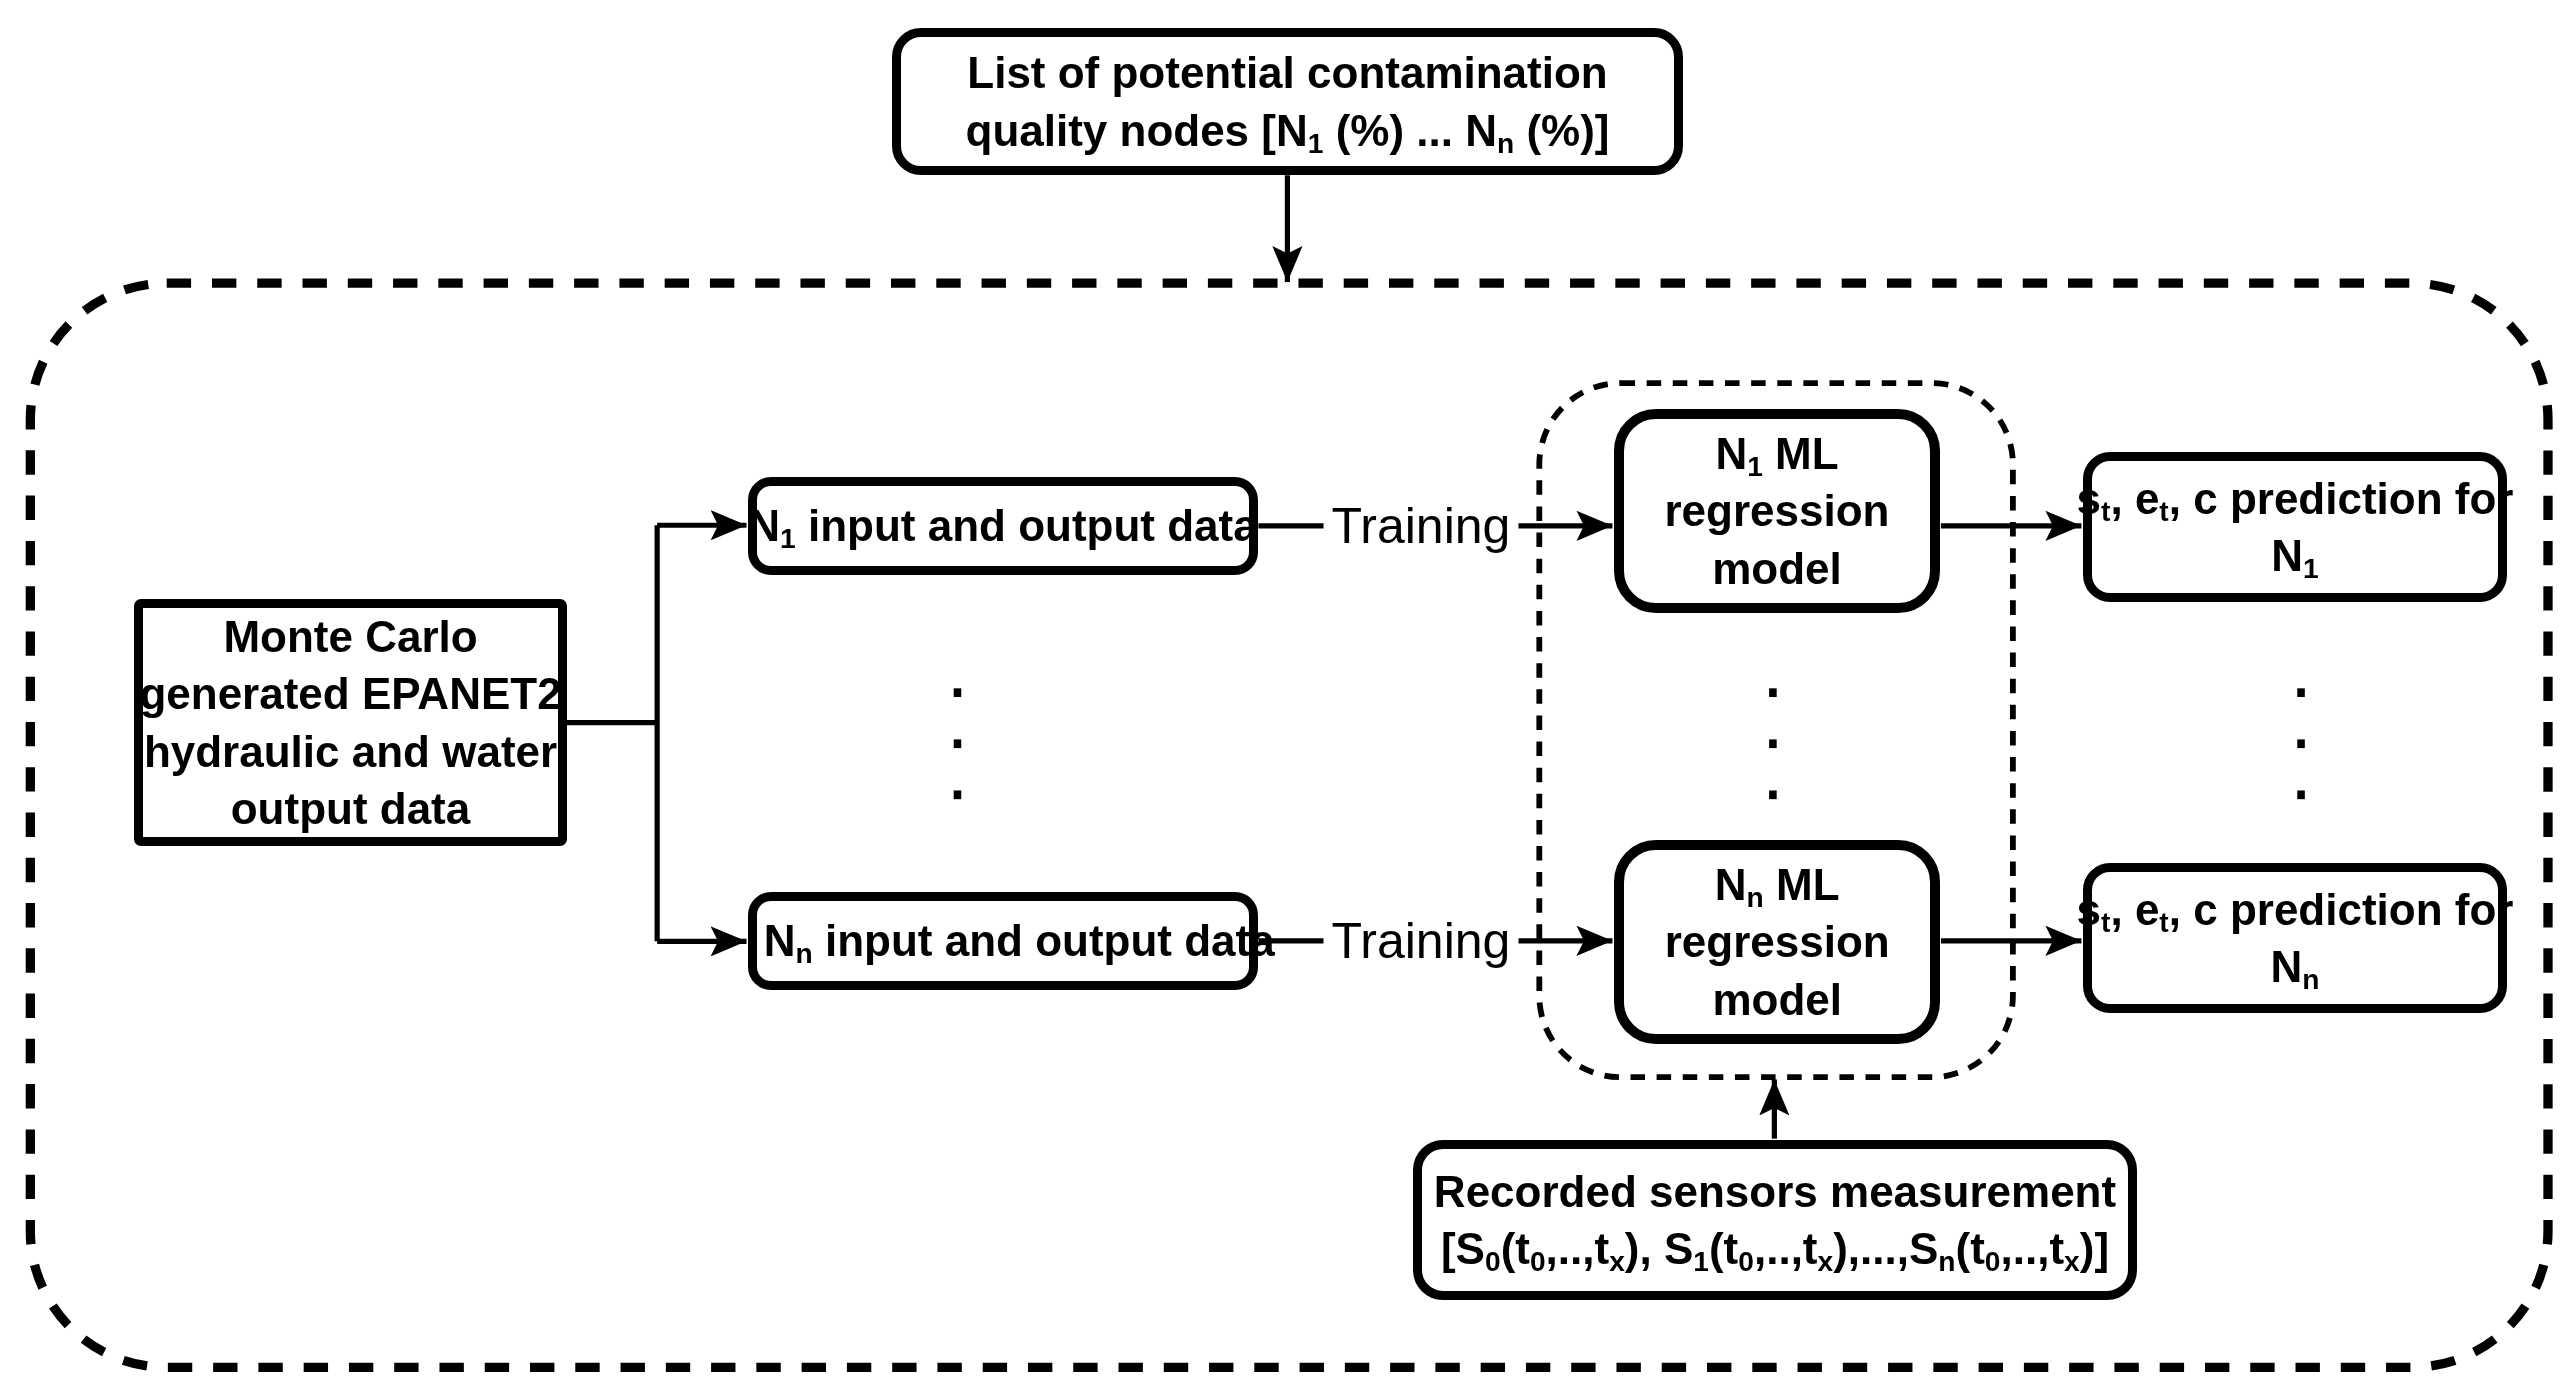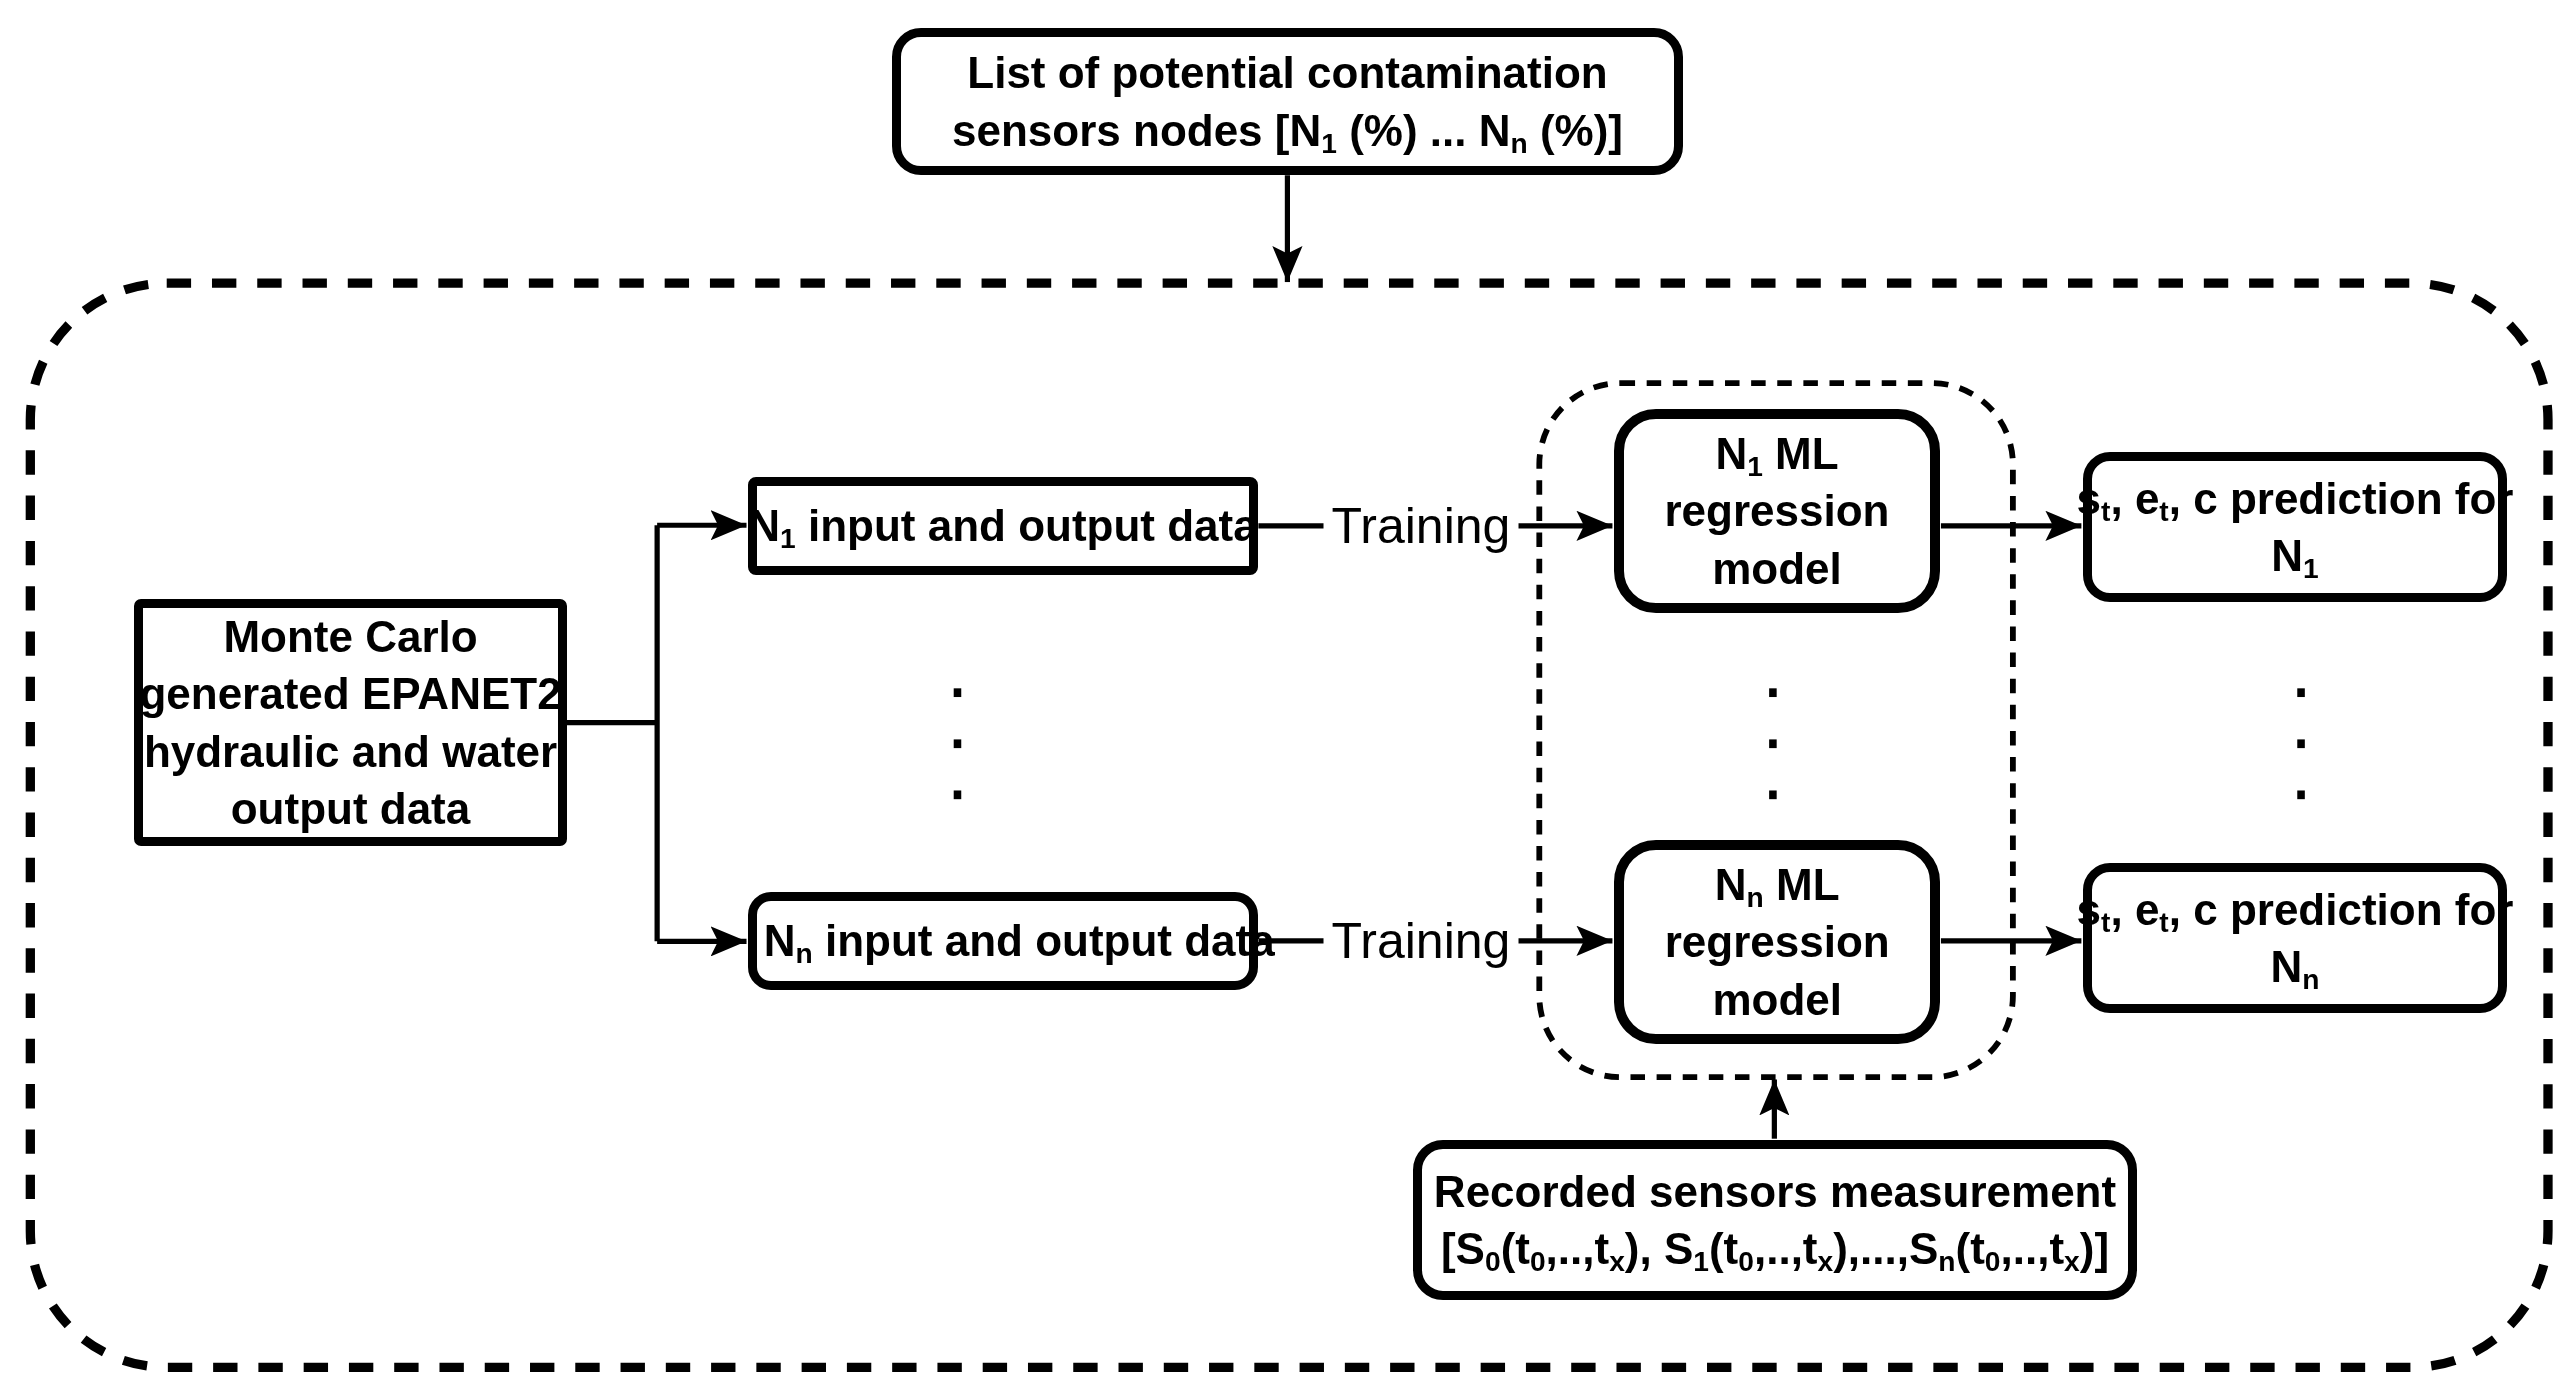--- a/index.html
+++ b/index.html
@@ -39,21 +39,21 @@
   }
   .node .line{white-space:nowrap;}
   .sub{
     font-size:.64em;
     vertical-align:-.24em;
     line-height:0;
   }
   
   .top-box      {left:892px; top:28px;   width:791px; height:147px; border-radius:29px;}
   .monte-box    {left:134px;  top:599px; width:433px;  height:247px; border-radius:7px;}
-  .n1-input-box {left:748px; top:477px;  width:510px;  height:98px; border-radius:8px;}
+  .n1-input-box {left:748px; top:477px;  width:510px;  height:98px; border-radius:23px;}
   .nn-input-box {left:748px; top:892px; width:510px;  height:98px; border-radius:23px;padding-left:44px;}
   .ml1-box      {left:1614px; top:409px;  width:326px;  height:204px; border-radius:42px; border-width:10.4px;}
   .mln-box      {left:1614px; top:840px; width:326px;  height:204px; border-radius:42px; border-width:10.4px;padding-left:12px;}
   .pred1-box    {left:2083px; top:452px;  width:424px;  height:150px; border-radius:27px;}
   .predn-box    {left:2083px; top:863px; width:424px;  height:150px; border-radius:27px;}
   .recorded-box {left:1413px; top:1140px; width:724px; height:160px; border-radius:30px;}
   .training-label{
     position:absolute;
     transform:translate(-50%,-50%);
     background:var(--paper);
@@ -108,21 +108,21 @@
     </g>
     <g fill="#000000" stroke="none">
       <rect x="3958" y="1186" width="13" height="15"></rect>
       <rect x="3958" y="1274" width="13" height="15"></rect>
       <rect x="3958" y="1362" width="13" height="15"></rect>
     </g>
   </svg>
 
   <div class="node top-box">
     <div class="line"><span>List of potential contamination</span></div>
-    <div class="line"><span>sensors nodes [N</span><span class="sub">1</span><span> (%) ... N</span><span class="sub">n</span><span> (%)]</span></div>
+    <div class="line"><span>quality nodes [N</span><span class="sub">1</span><span> (%) ... N</span><span class="sub">n</span><span> (%)]</span></div>
   </div>
 
   <div class="node monte-box">
     <div class="line"><span>Monte Carlo</span></div>
     <div class="line"><span>generated EPANET2</span></div>
     <div class="line"><span>hydraulic and water</span></div>
     <div class="line"><span>output data</span></div>
   </div>
 
   <div class="node n1-input-box">

